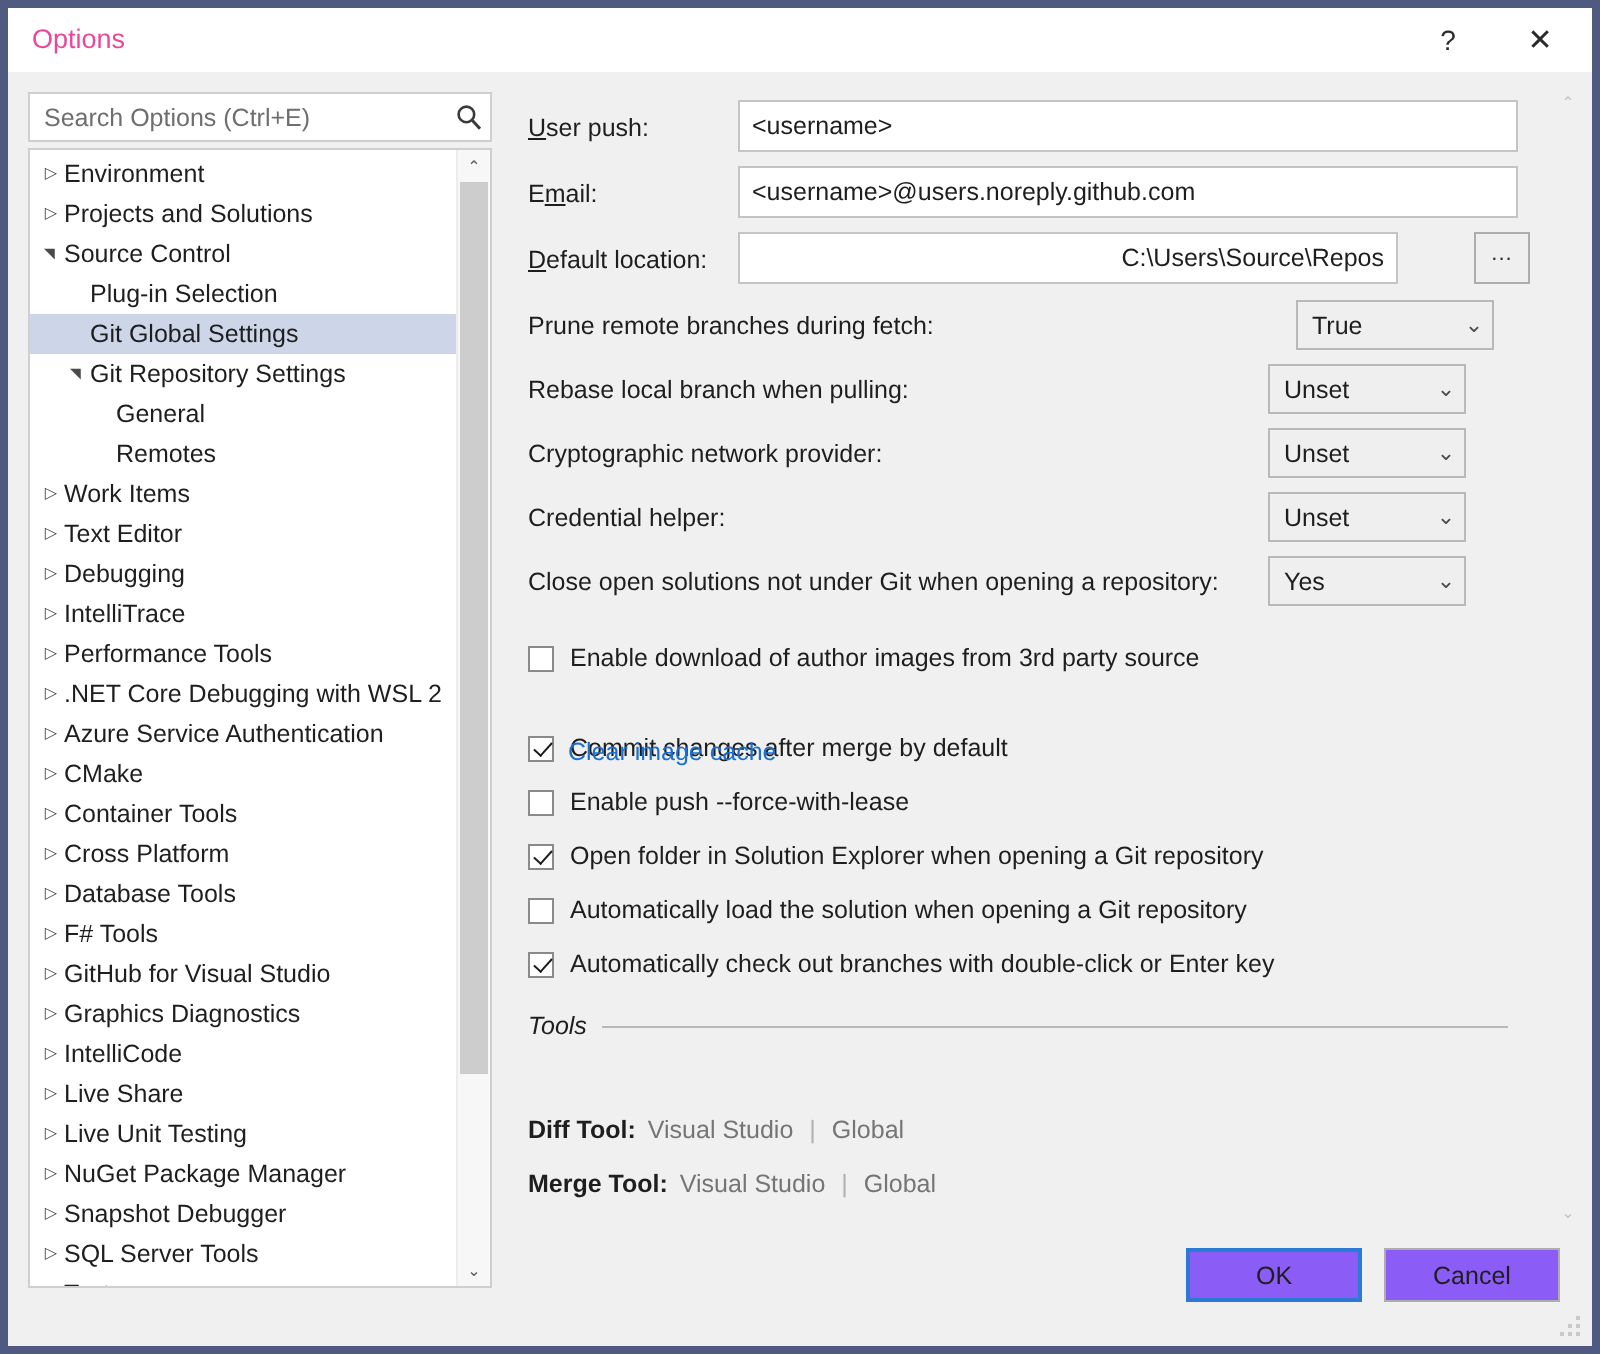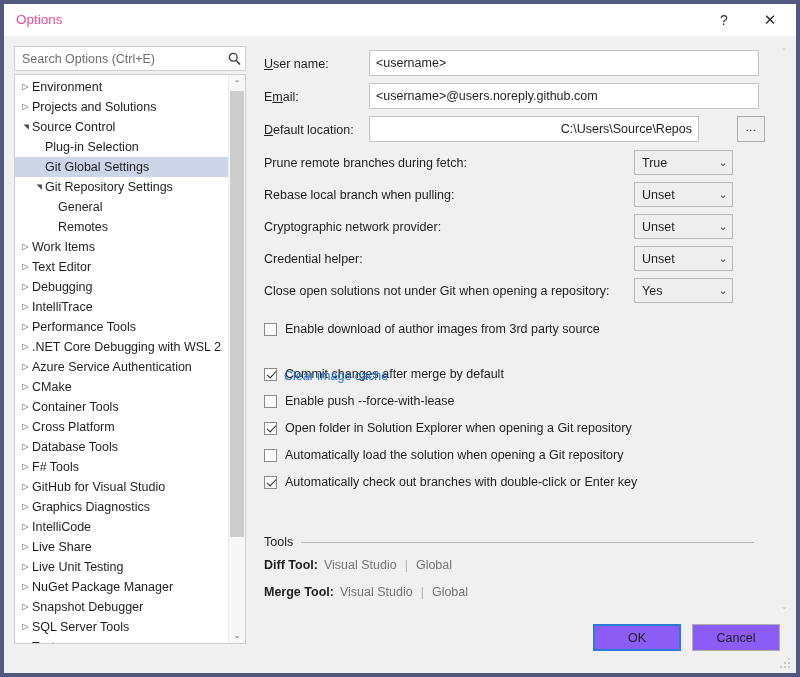--- a/index.html
+++ b/index.html
@@ -266,25 +266,26 @@
     position: absolute;
     font-size: 12.5px;
     color: #1a6fd4;
     cursor: default;
     user-select: none;
   }
 
   
   #tools-group {
     position: absolute;
-    left: 8px; top: 499px;
+    left: 8px; top: 470px;
     width: 490px;
     height: 14px;
     display: flex;
     align-items: center;
+    font-style: italic;
   }
   #tools-title {
     font-size: 12.5px;
     color: #1e1e1e;
     padding-right: 8px;
     white-space: nowrap;
   }
   #tools-rule {
     flex: 1;
     height: 1px;
@@ -499,38 +500,38 @@
         <div id="tree-scroll">
           <div class="sb-arrow up">⌃</div>
           <div id="tree-thumb"></div>
           <div class="sb-arrow down">⌄</div>
         </div>
       </div>
 
       <div id="right-panel">
 
         <div class="row-label" style="left:8px; top:21px;">
-          <span class="underline-char">U</span><span>ser name:</span>
+          <span class="underline-char">U</span><span>ser push:</span>
         </div>
         <input class="text-field" style="left: 113px; top: 14px; width: 390px;" type="text" value="&lt;username&gt;">
 
         <div class="row-label" style="left:8px; top:54px;">
           <span>E</span><span class="underline-char">m</span><span>ail:</span>
         </div>
         <input class="text-field" style="left: 113px; top: 47px; width: 390px;" type="text" value="&lt;username&gt;@users.noreply.github.com">
 
         <div class="row-label" style="left:8px; top:87px;">
           <span class="underline-char">D</span><span>efault location:</span>
         </div>
         <input class="text-field" style="left: 113px; top: 80px; width: 330px; text-align: right;" type="text" value="C:\Users\Source\Repos">
         <div id="browse-btn" style="left:481px; top:80px;">...</div>
 
         <div id="dropdown-rows">
             <div class="row-label" style="left: 8px; top: 120px;">Prune remote branches during fetch:</div>
-            <div class="dropdown" style="left: 378px; top: 114px; justify-content: center;">
+            <div class="dropdown" style="left: 392px; top: 114px; justify-content: center;">
               <span class="dd-value">True</span>
               <span class="dd-chevron" style="font-size: 11px;">⌄</span>
             </div>
             <div class="row-label" style="left: 8px; top: 152px;">Rebase local branch when pulling:</div>
             <div class="dropdown" style="left: 378px; top: 146px;">
               <span class="dd-value">Unset</span>
               <span class="dd-chevron" style="font-size: 11px;">⌄</span>
             </div>
             <div class="row-label" style="left: 8px; top: 184px;">Cryptographic network provider:</div>
             <div class="dropdown" style="left: 378px; top: 178px;">

